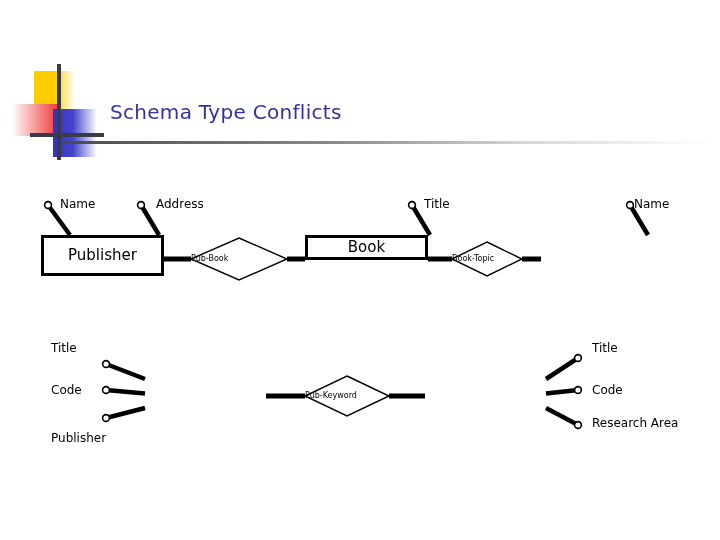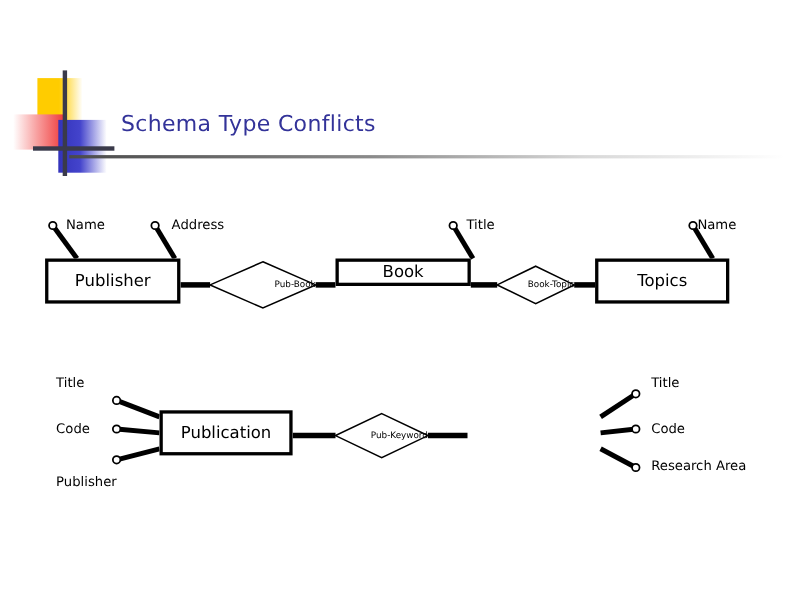--- a/index.html
+++ b/index.html
@@ -104,21 +104,21 @@
     color: #000000;
     white-space: nowrap;
     font-family: "DejaVu Sans", sans-serif;
   }
 
   .diamond-label {
     position: absolute;
     font-size: 8px;
     color: #000000;
     white-space: nowrap;
-    text-align: right;
+    text-align: left;
     font-family: "DejaVu Sans", sans-serif;
   }
 </style>
 </head>
 <body>
 
 <div id="slide-logo">
   <div class="sq sq-yellow"></div>
   <div class="sq sq-red"></div>
   <div class="sq sq-blue"></div>
@@ -173,19 +173,13 @@
     <div class="attr-label" style="left: 51px; top: 431px;">Publisher</div>
     <div class="attr-label" style="left: 592px; top: 341px;">Title</div>
     <div class="attr-label" style="left: 592px; top: 383px;">Code</div>
     <div class="attr-label" style="left: 592px; top: 416px;">Research Area</div>
     <div class="entity-box" style="left: 41px; top: 235px; width: 123px; height: 41px;">
       <span class="entity-label">Publisher</span>
     </div>
     <div class="entity-box" style="left: 305px; top: 235px; width: 123px; height: 25px;">
       <span class="entity-label">Book</span>
     </div>
-    <div class="entity-box" style="left: 541px; top: 235px; width: 122px; height: 41px;">
-      <span class="entity-label">Topics</span>
-    </div>
-    <div class="entity-box" style="left: 145px; top: 373px; width: 121px; height: 41px;">
-      <span class="entity-label">Publication</span>
-    </div>
   </div>
 
 </body></html>

